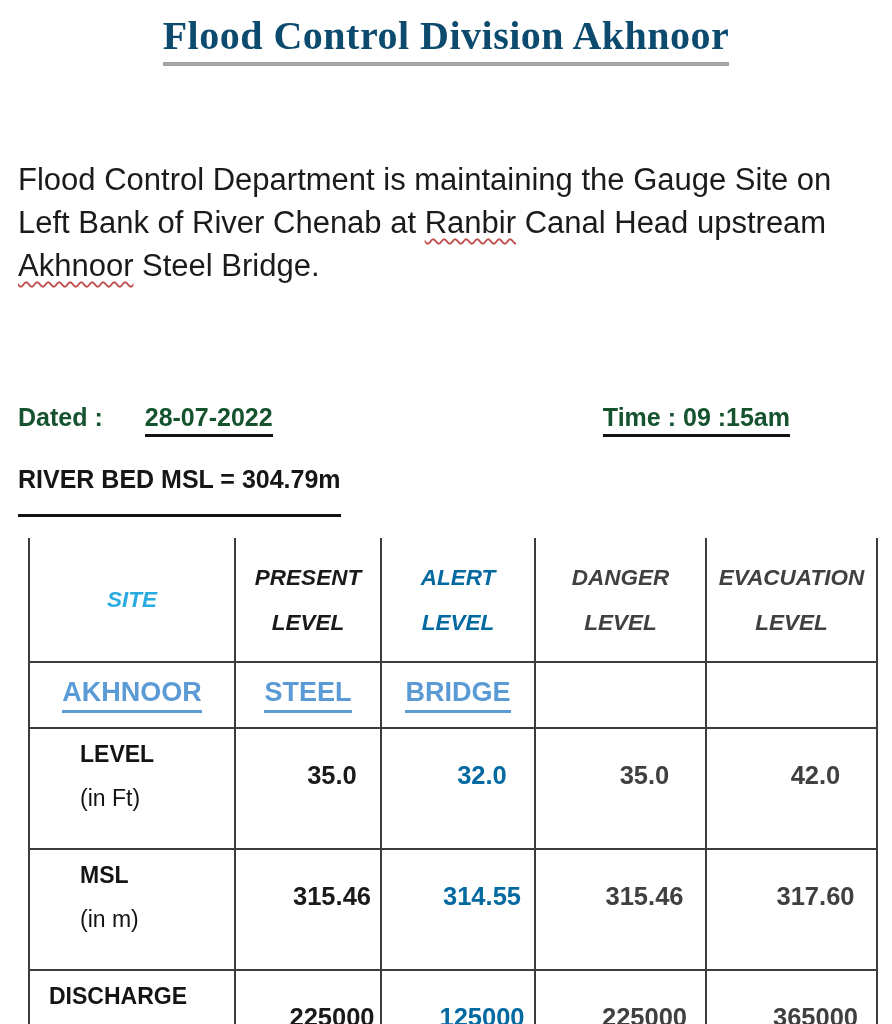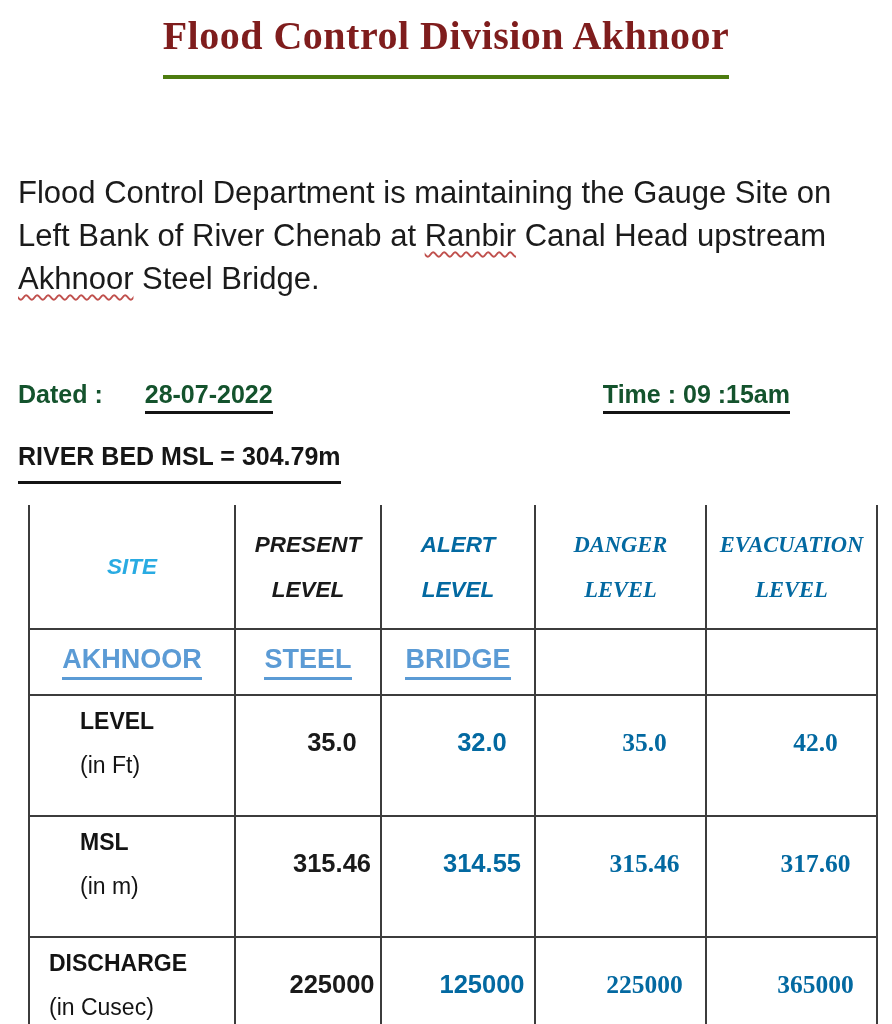--- a/index.html
+++ b/index.html
@@ -15,23 +15,23 @@
   .page { width: 892px; height: 1024px; }
 
   
   .title-wrap { text-align: center; padding-top: 14px; }
   .doc-title {
     display: inline-block;
     font-family: "Liberation Serif", serif;
     font-weight: 700;
     font-size: 40px;
     letter-spacing: 0.5px;
-    color: #7f1d1d;
-    border-bottom: 4px solid #4d7c0f;
-    padding-bottom: 17px;
+    color: #0c4a6e;
+    border-bottom: 4px solid #a3a3a3;
+    padding-bottom: 4px;
     line-height: 1.1;
   }
 
   
   .intro {
     margin: 92px 20px 0 18px;
     width: 852px;
     font-size: 31px;
     line-height: 43px;
     color: #1b1b1b;
@@ -46,31 +46,31 @@
   .meta-row {
     display: flex;
     align-items: baseline;
     margin: 80px 0 0 18px;
     width: 856px;
     font-size: 25px;
     font-weight: 700;
     color: #14532d;
   }
   .dated-value { margin-left: 42px; }
-  .u-thick { border-bottom: 3px solid #141414; padding-bottom: 2px; }
+  .u-thick { border-bottom: 3px solid #141414; padding-bottom: 2px; margin-top: 36px; }
   .time-text { margin-left: auto; margin-right: 84px; text-align: right; }
 
   
   .riverbed-wrap { margin: 28px 0 0 18px; }
   .riverbed {
     display: inline-block;
     font-size: 25px;
     font-weight: 700;
     border-bottom: 3px solid #141414;
-    padding-bottom: 10px;
+    padding-bottom: 20px;
   }
 
   
   table.flood-table {
     border-collapse: collapse;
     table-layout: fixed;
     width: 848px;
     margin: 21px 0 0 28px;
   }
   .flood-table td, .flood-table th {
@@ -83,21 +83,21 @@
   .header-row th {
     height: 124px;
     font-style: italic;
     font-weight: 700;
     font-size: 22.5px;
     line-height: 45px;
   }
   .c-cyan  { color: #29abe2; }
   .c-black { color: #1a1a1a; }
   .c-green { color: #0369a1; }
-  .c-red   { color: #0369a1; font-family: Liberation Serif, serif; }
+  .c-red   { color: #404040; }
   .c-blue  { color: #5b9bd5; }
 
   .site-row td { height: 66px; font-size: 27px; font-weight: 700; }
   .site-row .blue-underline {
     display: inline-block;
     border-bottom: 3px solid #5b9bd5;
     padding-bottom: 2px;
   }
 
   .data-row td { height: 121px; padding-bottom: 26px; padding-left: 48px; }

